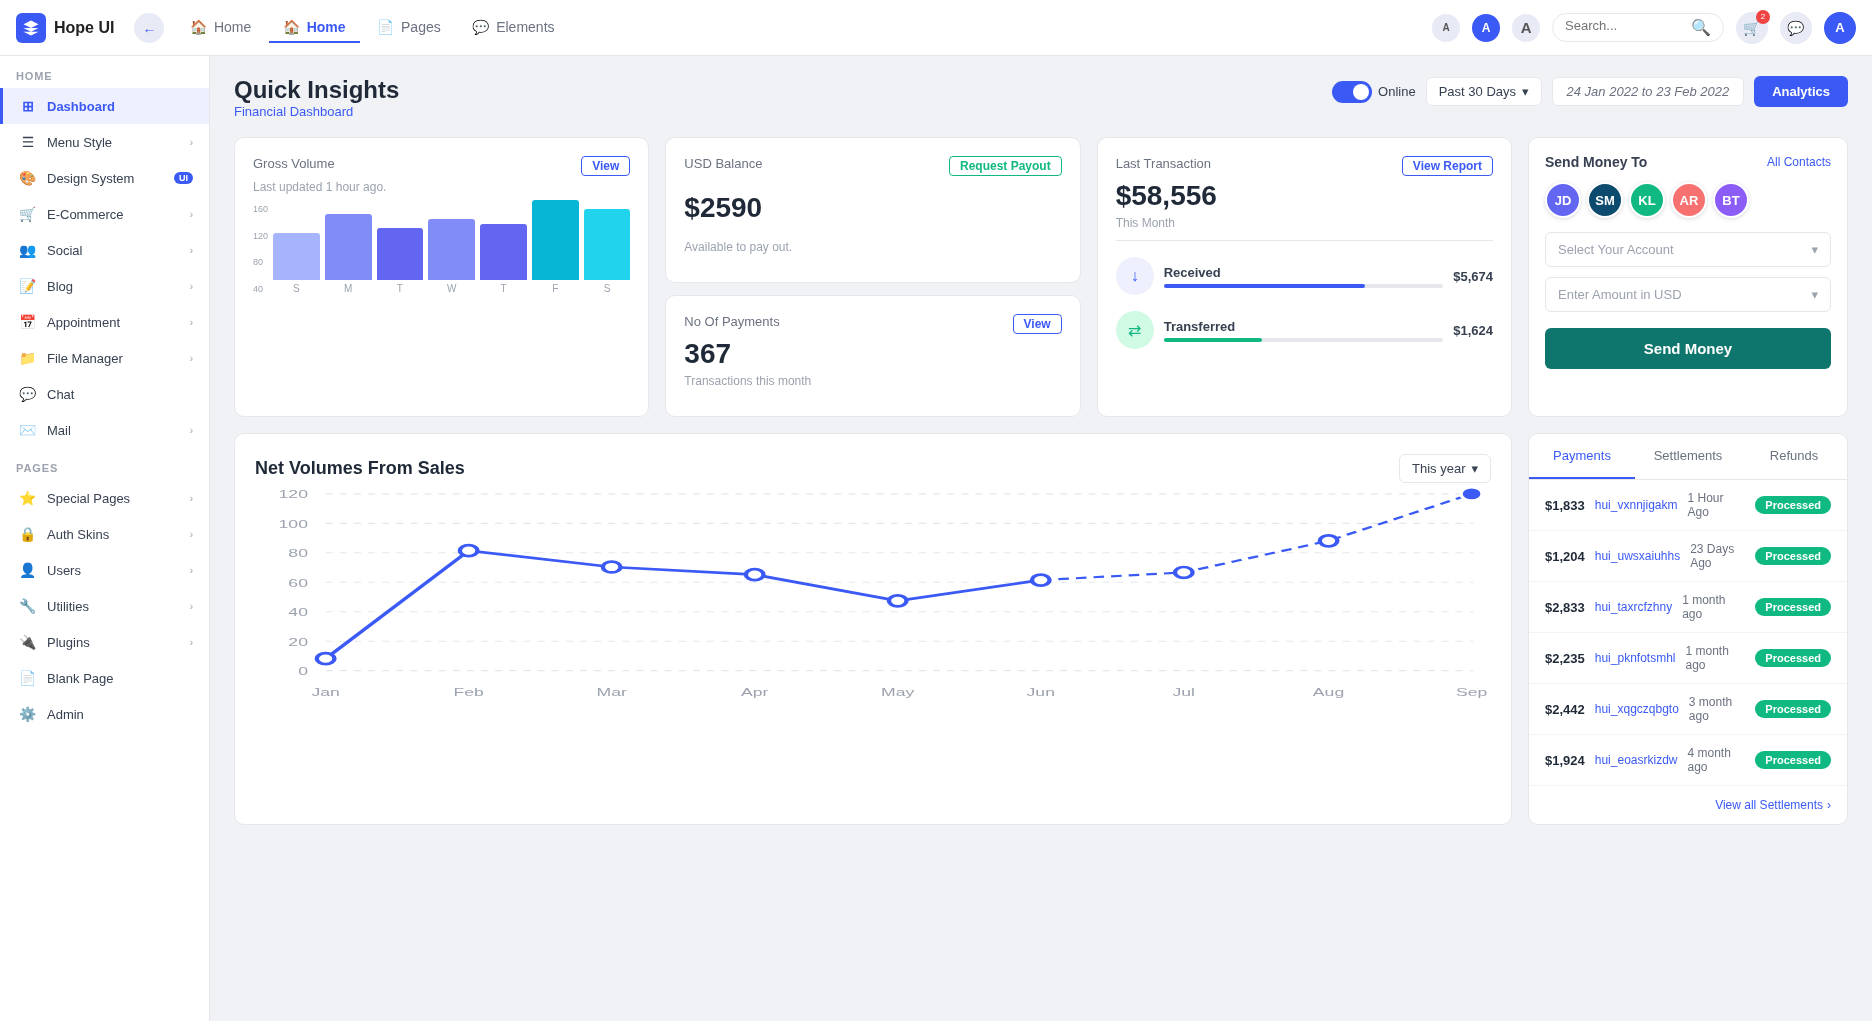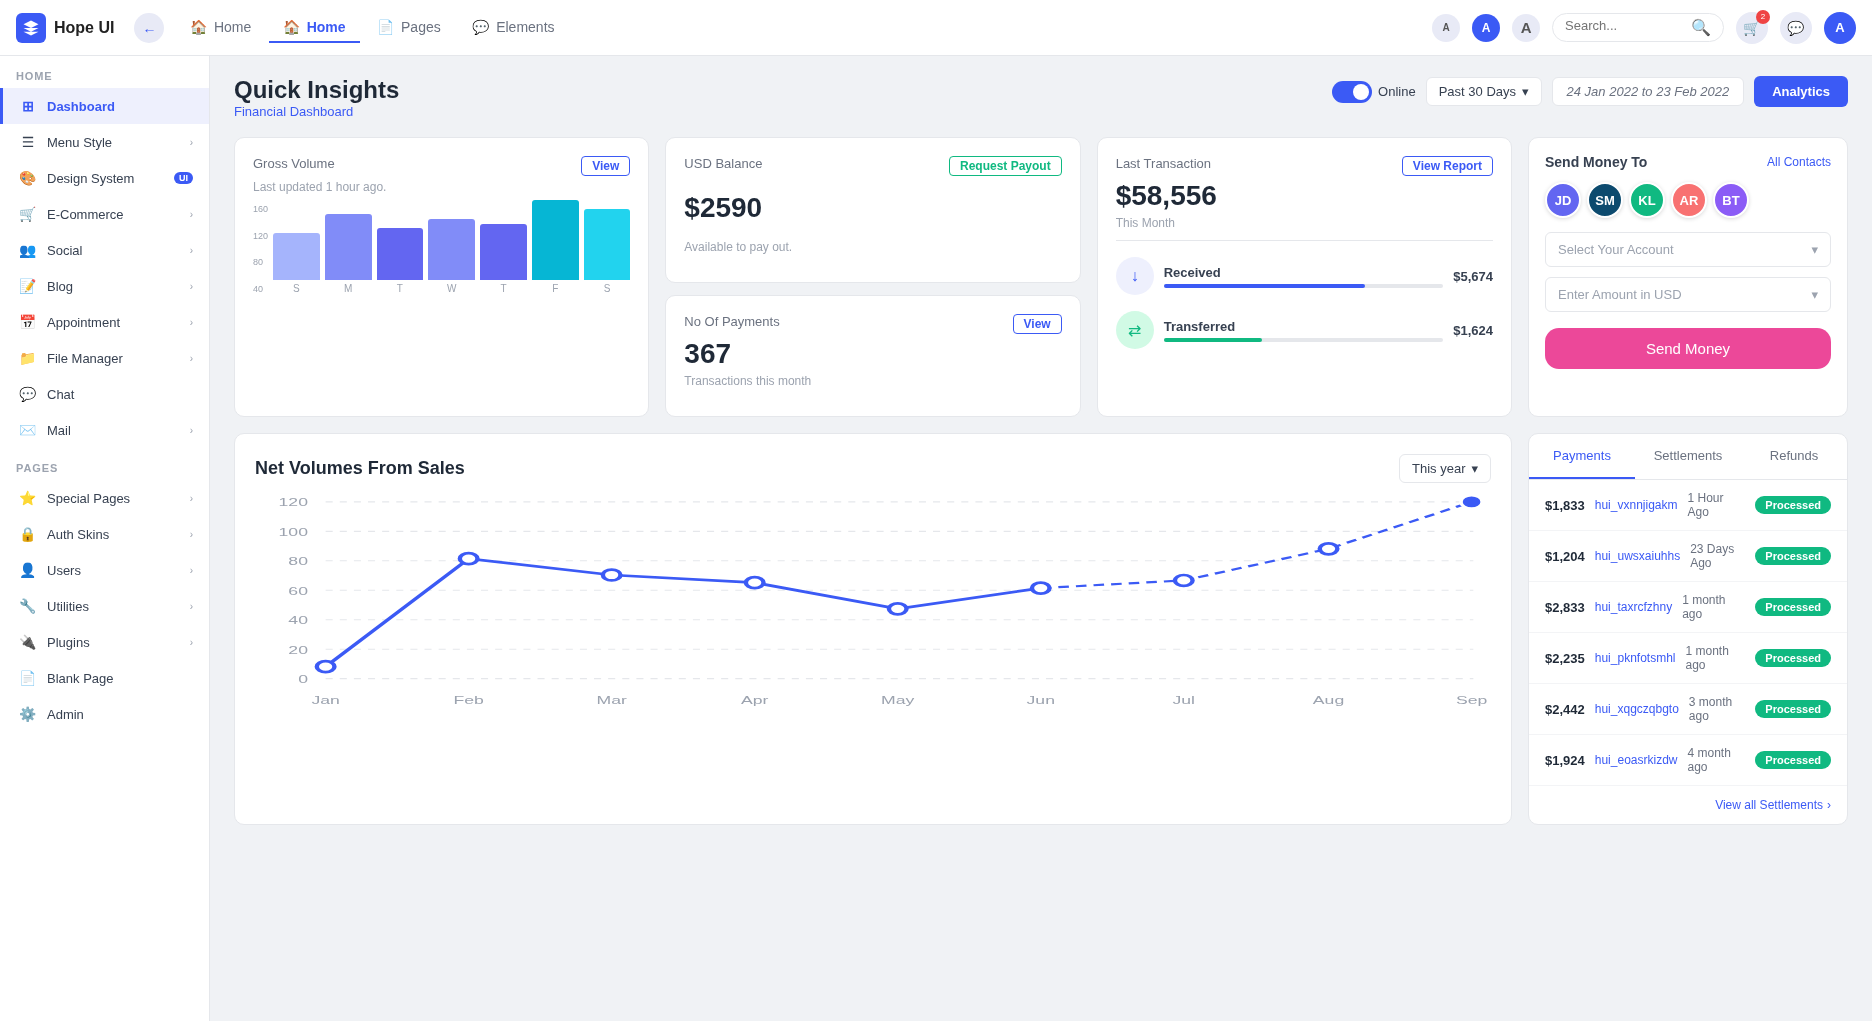--- a/index.html
+++ b/index.html
@@ -83,28 +83,28 @@
     .divider { border: none; border-top: 1px solid #e5e7eb; }
 
     
     .send-money-card { padding: 16px; }
     .send-card-header { display: flex; justify-content: space-between; align-items: center; margin-bottom: 12px; }
     .send-card-title { font-size: 14px; font-weight: 600; color: #374151; }
     .all-contacts-link { font-size: 12px; color: #3b5af5; cursor: pointer; }
     .avatars-row { display: flex; gap: 6px; margin-bottom: 14px; }
     .contact-avatar { width: 36px; height: 36px; border-radius: 50%; overflow: hidden; display: flex; align-items: center; justify-content: center; font-size: 13px; font-weight: 600; color: #fff; cursor: pointer; border: 2px solid #fff; box-shadow: 0 1px 4px rgba(0,0,0,0.15); }
     .select-field { width: 100%; padding: 9px 12px; border: 1px solid #e5e7eb; border-radius: 6px; background: #fff; font-size: 13px; color: #9ca3af; display: flex; justify-content: space-between; align-items: center; cursor: pointer; margin-bottom: 10px; }
-    .send-btn { width: 100%; padding: 12px; background: #ec4899; color: #fff; border: none; border-radius: 14px; font-size: 15px; font-weight: 400; cursor: pointer; margin-top: 6px; }
+    .send-btn { width: 100%; padding: 12px; background: #0f766e; color: #fff; border: none; border-radius: 6px; font-size: 15px; font-weight: 700; cursor: pointer; margin-top: 6px; }
 
     
     .grid-bottom { display: grid; grid-template-columns: 1fr 320px; gap: 16px; }
 
     
     .chart-card { padding: 20px; }
-    .chart-card-header { display: flex; justify-content: space-between; align-items: center; margin-bottom: 8px; }
+    .chart-card-header { display: flex; justify-content: space-between; align-items: center; margin-bottom: 0; }
     .chart-title { font-size: 18px; font-weight: 700; color: #1f2937; }
     .line-chart-wrap { position: relative; height: 240px; }
     .line-chart-svg { width: 100%; height: 100%; }
 
     
     .payments-card { padding: 0; overflow: hidden; }
     .tabs-row { display: flex; border-bottom: 1px solid #e5e7eb; }
     .tab-item { flex: 1; padding: 14px 8px; text-align: center; font-size: 13px; font-weight: 500; color: #6b7280; cursor: pointer; border-bottom: 2px solid transparent; }
     .tab-item.active { color: #3b5af5; border-bottom: 2px solid #3b5af5; }
     .payment-row { display: flex; align-items: center; padding: 11px 16px; border-bottom: 1px solid #f3f4f6; gap: 10px; }

